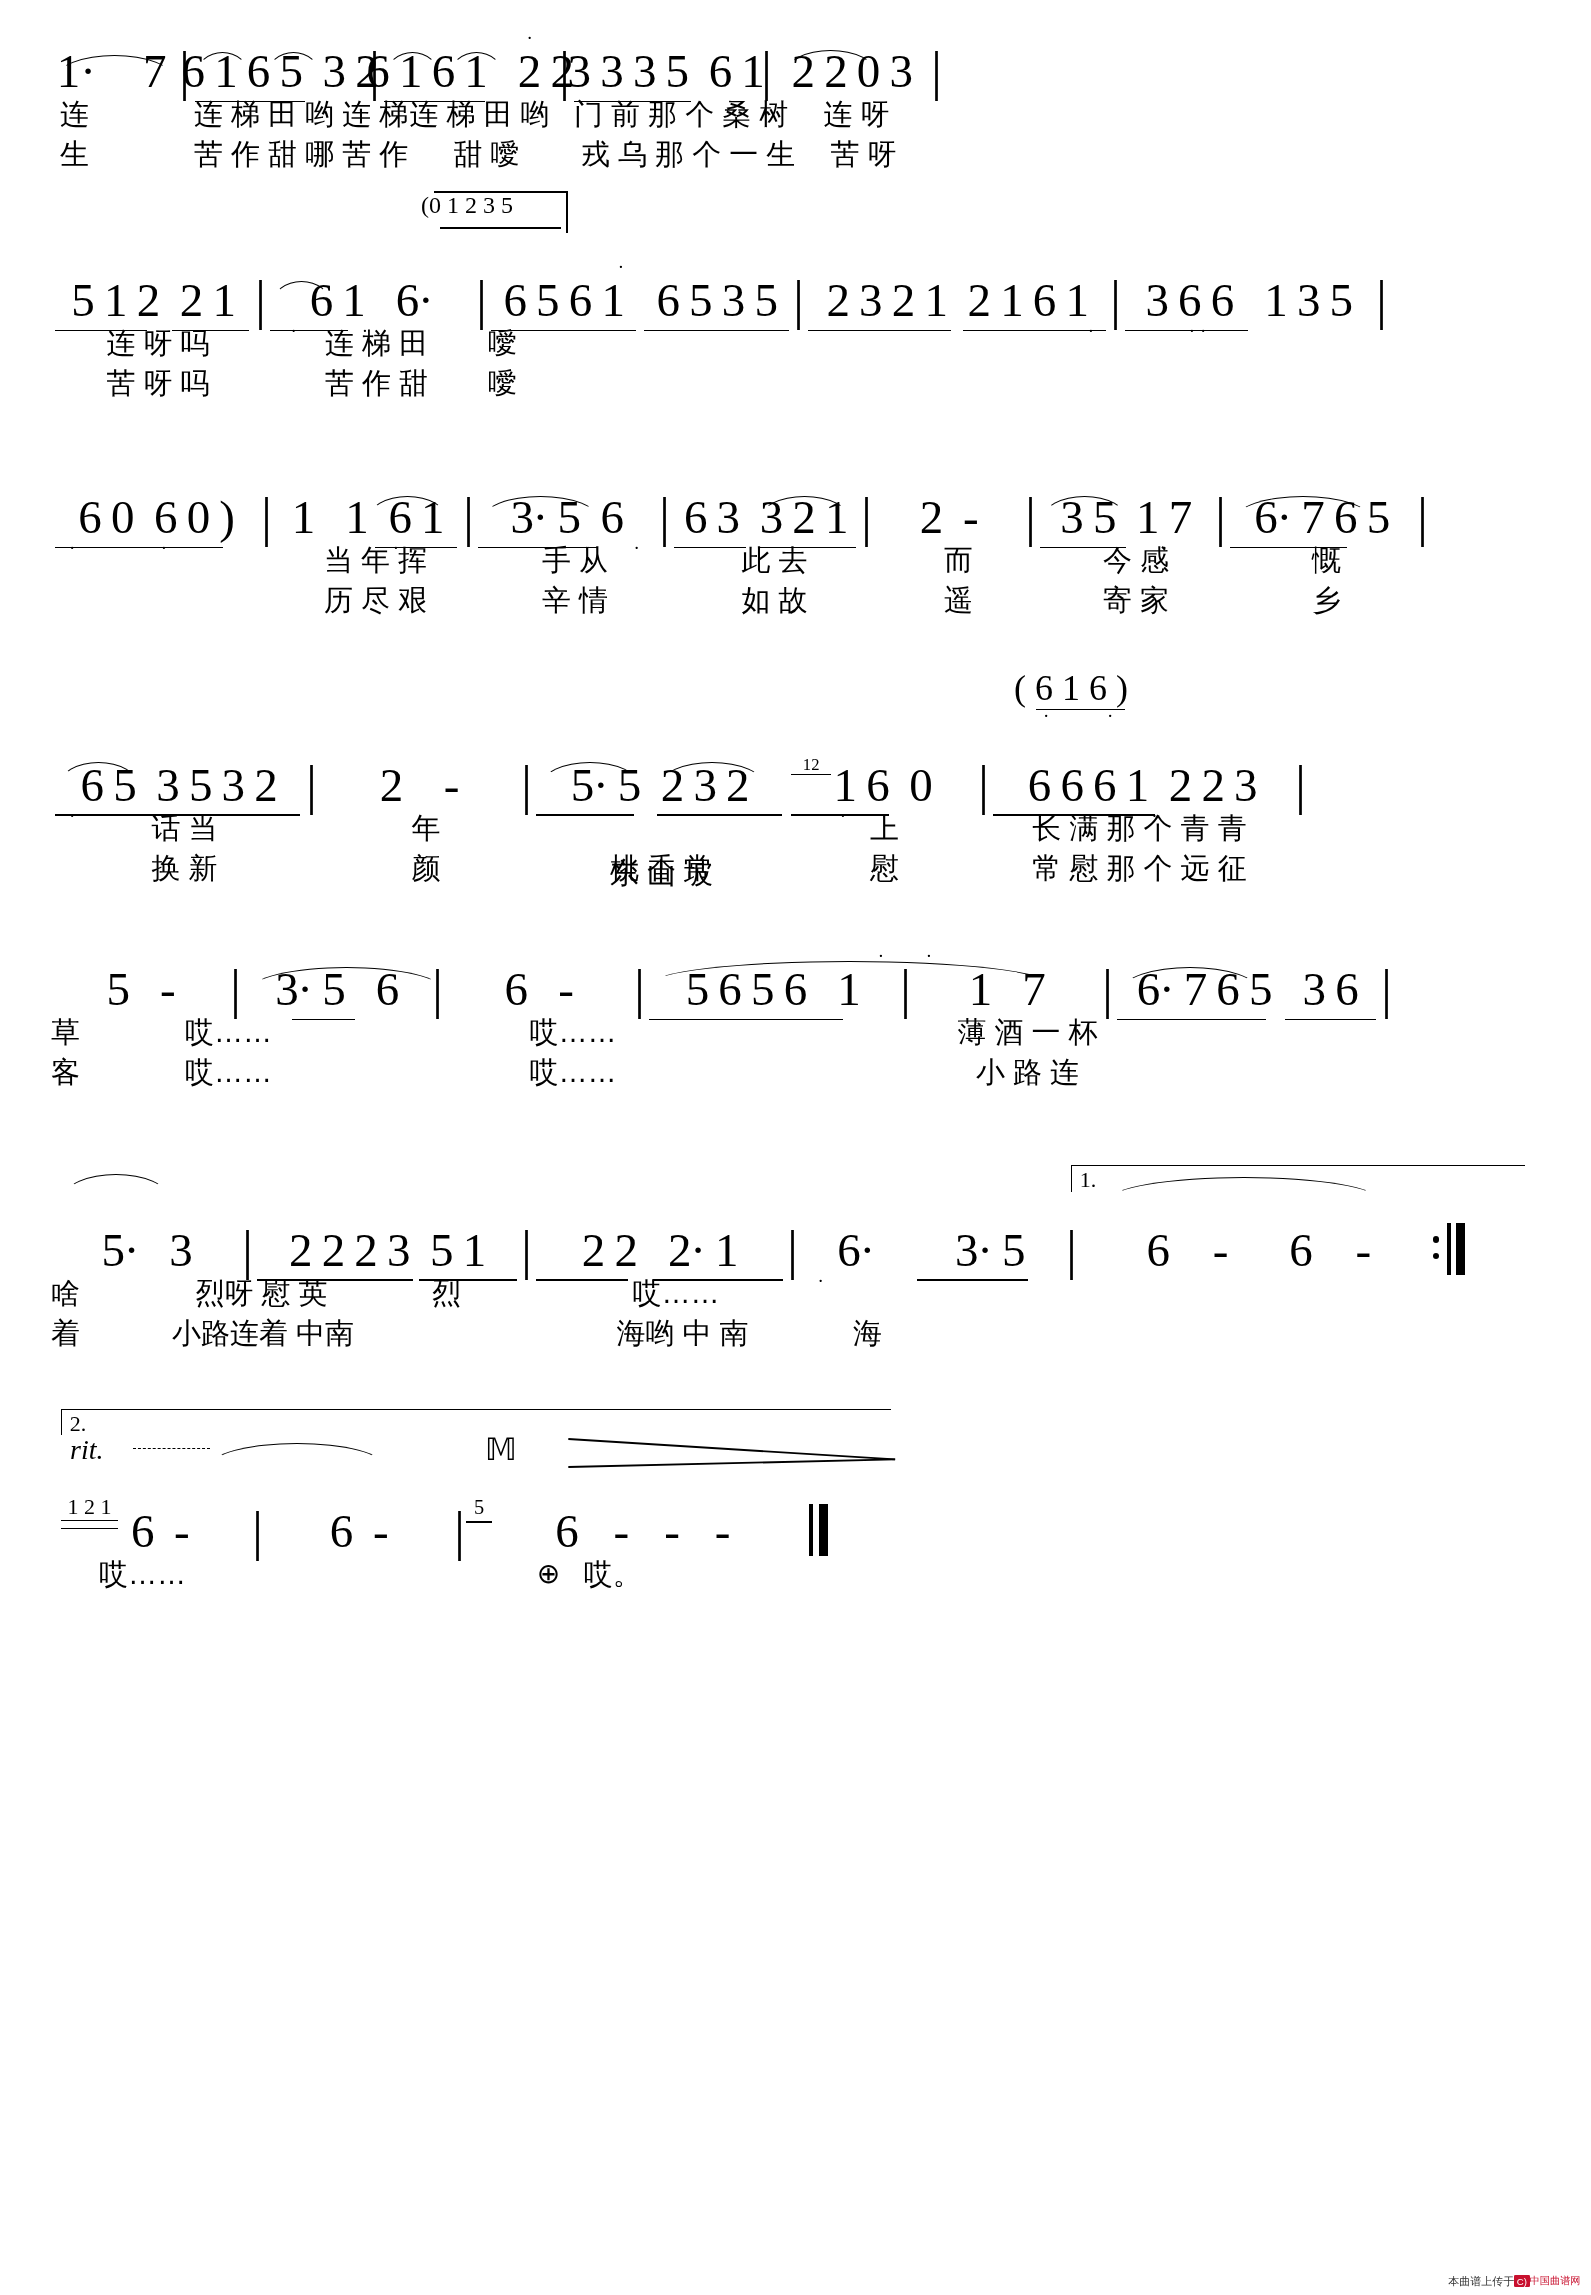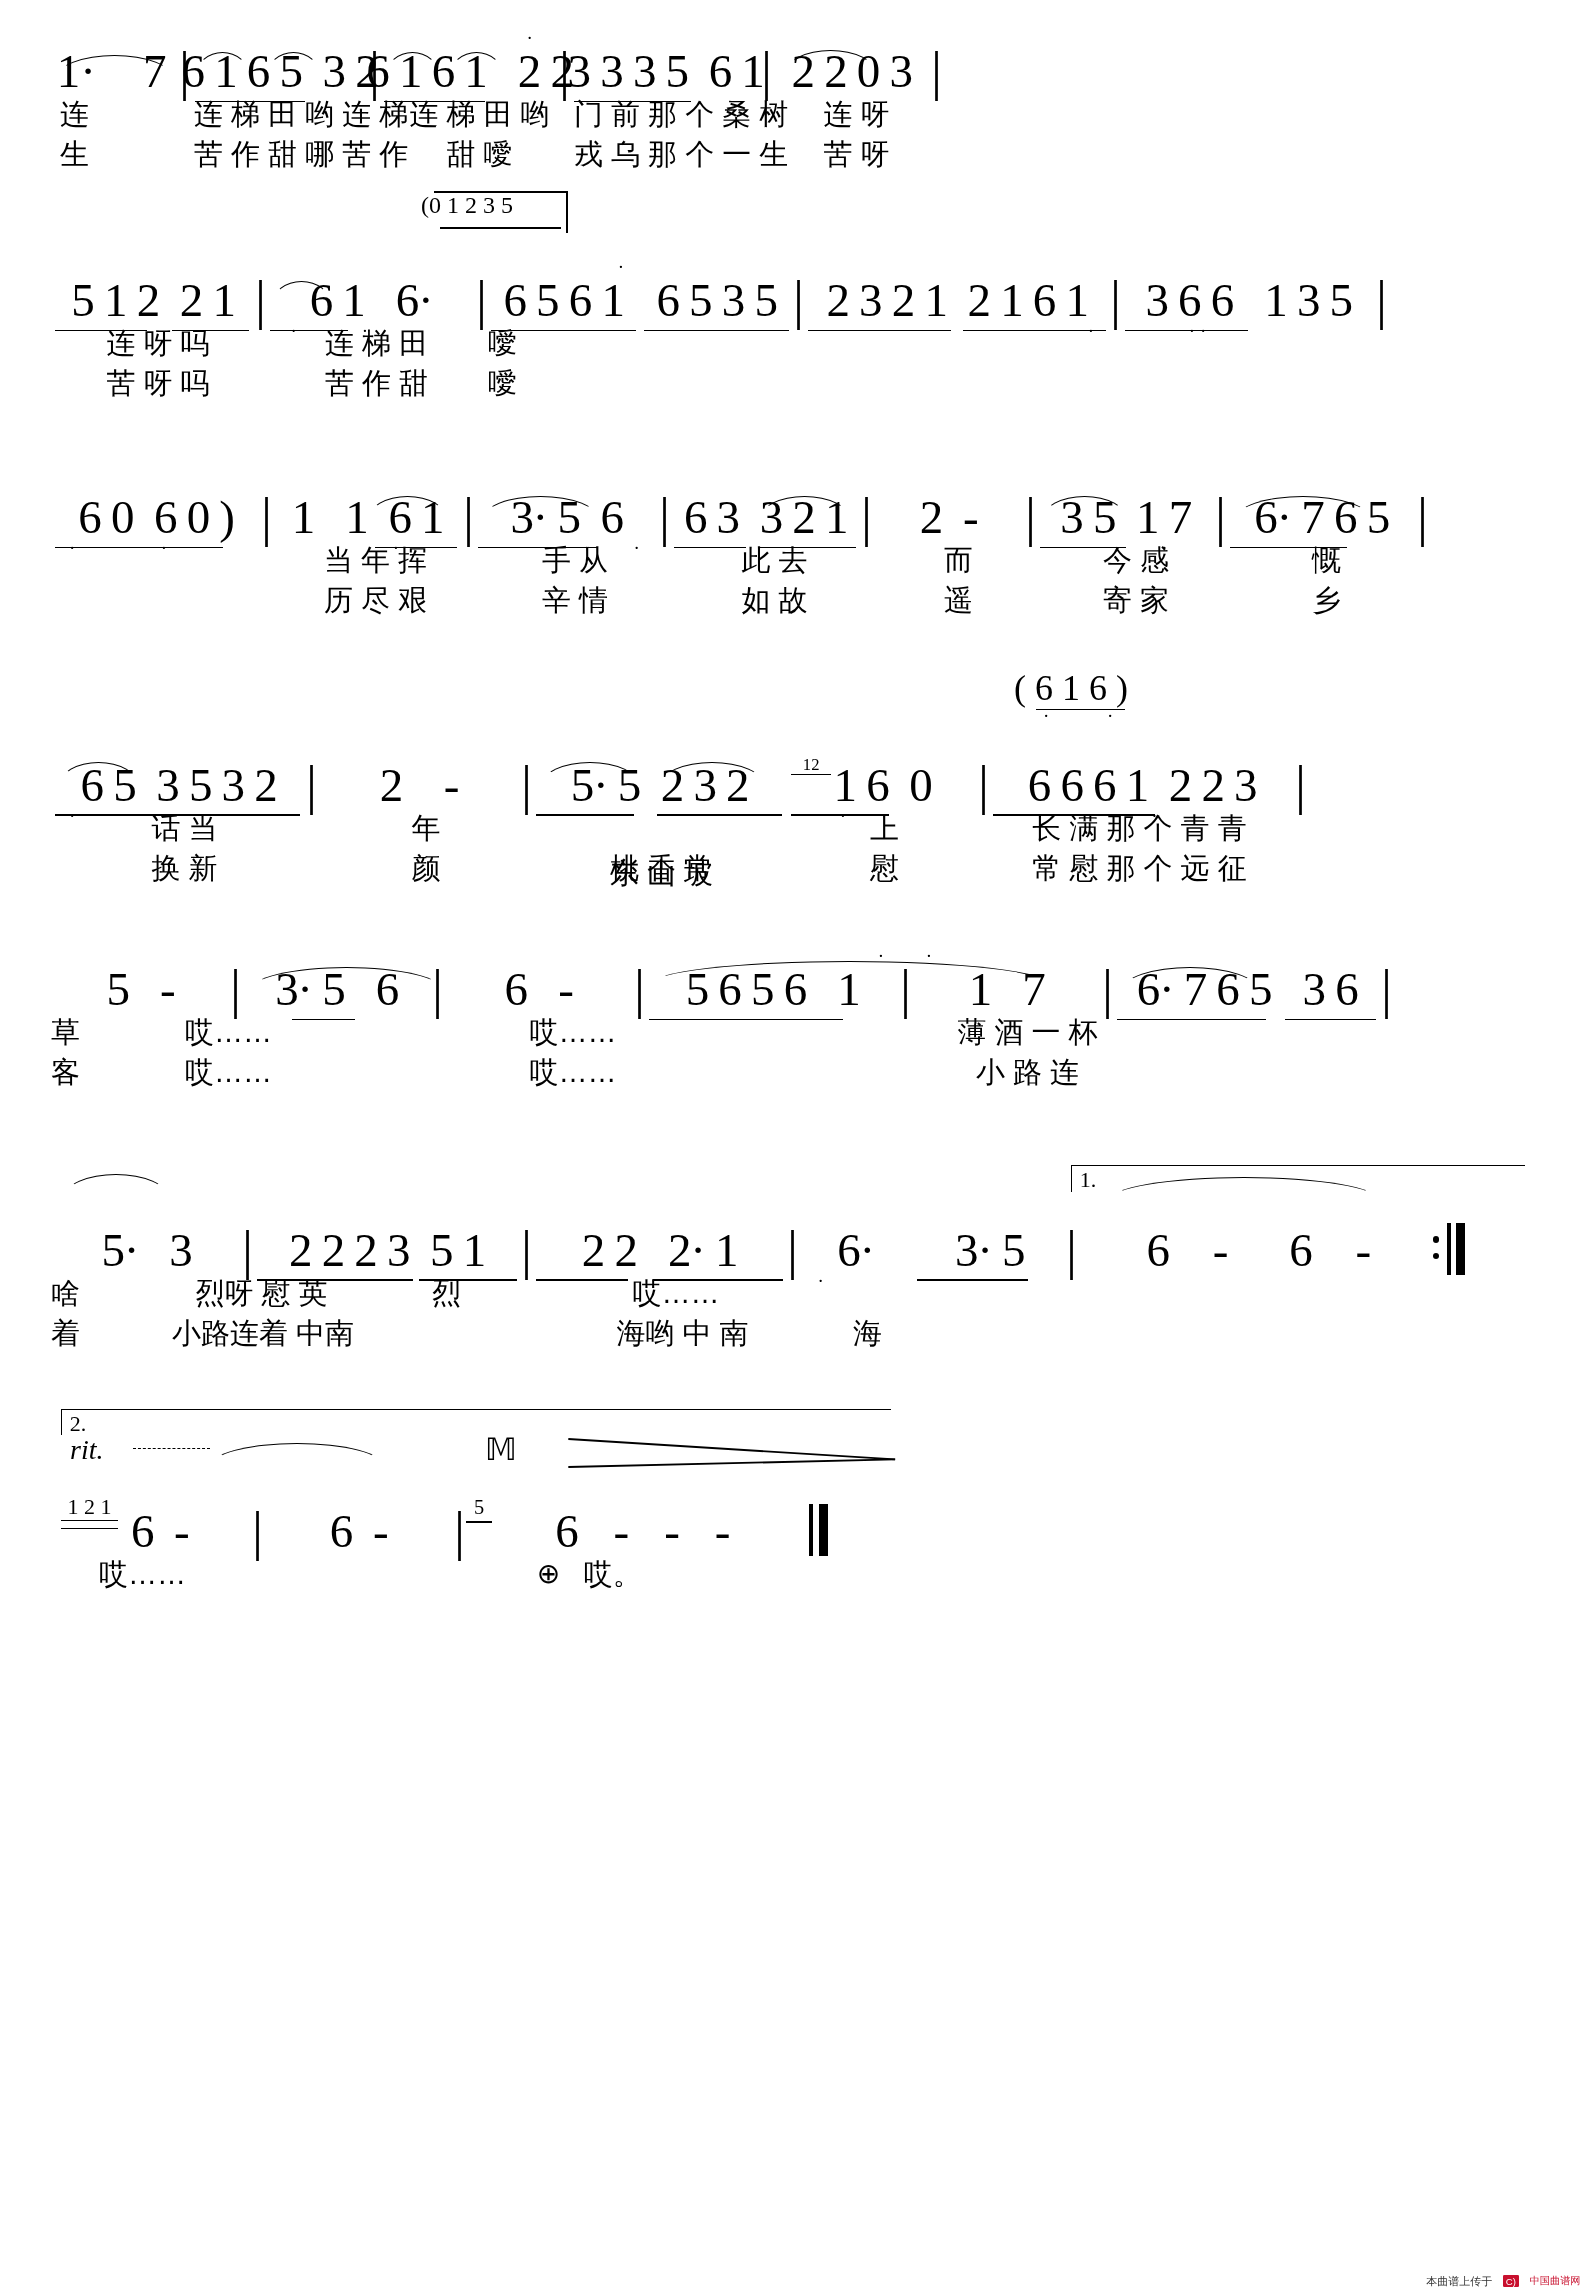--- a/index.html
+++ b/index.html
@@ -126,21 +126,21 @@
   }
   .footer {
     position: absolute;
     right: 11.5px;
     bottom: 6.4px;
     font-size: 11px;
     color: #333;
     font-family: "Liberation Sans", sans-serif;
     display: flex;
     align-items: center;
-    gap: 11px;
+    gap: 0;
   }
   .footer .redbox {
     background: #c8102e;
     color: #fff;
     padding: 0.6px 2.6px;
     font-size: 9.6px;
     border-radius: 1.3px;
   }
   .footer .brand { color: #c8102e; font-size: 10.2px; }
 </style>
@@ -190,21 +190,21 @@
     <div class="lyricrow">
       <div class="lyric" style="width:134px;text-align:left;padding-left:9px;">连</div>
       <div class="lyric" style="width:191px;">连 梯 田 哟 连 梯</div>
       <div class="lyric" style="width:189px;">连 梯 田 哟</div>
       <div class="lyric" style="width:203px;">门 前 那 个 桑 树</div>
       <div class="lyric" style="width:159px;">连 呀</div>
     </div>
     <div class="lyricrow">
       <div class="lyric" style="width:134px;text-align:left;padding-left:9px;">生</div>
       <div class="lyric" style="width:191px;">苦 作 甜 哪 苦 作</div>
-      <div class="lyric" style="width:189px;">甜 噯</div>
+      <div class="lyric" style="width:189px;margin-left:7px;">甜 噯</div>
       <div class="lyric" style="width:203px;">戎 乌 那 个 一 生</div>
       <div class="lyric" style="width:159px;">苦 呀</div>
     </div>
   </div>
 
   <div class="system" style="height:217px;">
     <div style="position:relative;height:45px;">
       <div class="num" style="position:absolute;left:421px;top:-3.8px;font-size:24px;line-height:36px;">(0 1 2 3 5</div>
       <div style="position:absolute;left:434px;top:0px;width:134px;height:1.9px;background:#000;"></div>
       <div style="position:absolute;left:566px;top:0px;width:1.9px;height:42px;background:#000;"></div>

